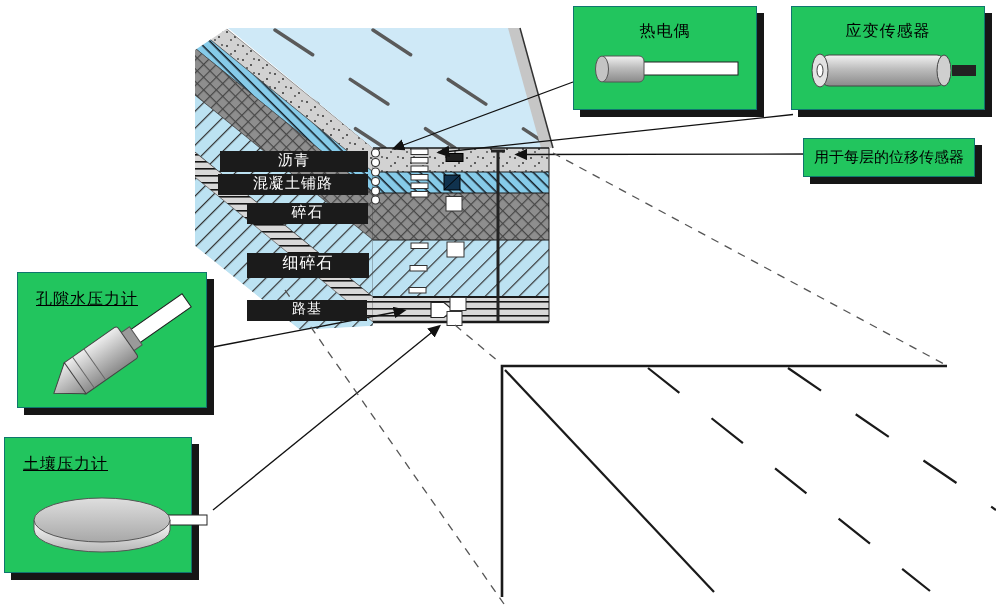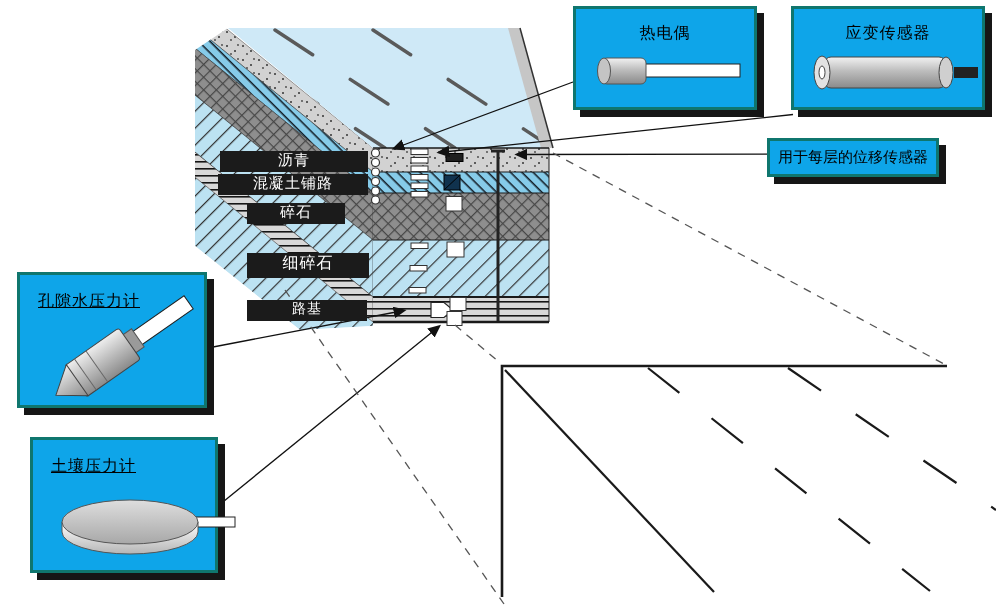--- a/index.html
+++ b/index.html
@@ -1,19 +1,19 @@
 <!DOCTYPE html>
 <html><head>
 <meta charset="utf-8">
 <style>
   html,body{margin:0;padding:0;background:#fff;}
   #stage{position:relative;width:996px;height:609px;background:#fff;overflow:hidden;
          font-family:"Liberation Sans","DejaVu Sans",sans-serif;}
   #diagram-svg{position:absolute;left:0;top:0;}
-  .callout{position:absolute;background:#0ea5e9;border:3px solid #0f766e;
+  .callout{position:absolute;background:#22c55e;border:1px solid #0f766e;
            box-shadow:7px 7px 0 0 #161616;box-sizing:border-box;}
   .callout-title{color:#000;font-size:16px;text-align:center;padding-top:14px;letter-spacing:1px;}
   .callout-title.left{text-align:left;padding-left:18px;padding-top:16px;text-decoration:underline;}
   .callout-svg{position:absolute;}
   .small-label{display:flex;align-items:center;justify-content:center;
                font-size:15px;color:#000;}
   .layer-label{position:absolute;background:#1b1b1b;color:#fff;display:flex;
                align-items:flex-start;justify-content:center;font-size:15px;
                letter-spacing:1px;box-sizing:border-box;}
 </style>
@@ -181,21 +181,21 @@
     </linearGradient>
         </defs>
     <rect x="142" y="14" width="24" height="11" fill="#222"></rect>
     <rect x="12" y="4" width="122" height="31" rx="7" fill="url(#gM2)" stroke="#444"></rect>
     <ellipse cx="134" cy="19.5" rx="7" ry="15.5" fill="#cfcfcf" stroke="#444"></ellipse>
     <ellipse cx="10" cy="19.5" rx="8" ry="16.5" fill="#e2e2e2" stroke="#444"></ellipse>
     <ellipse cx="10" cy="19.5" rx="3" ry="6.5" fill="#fff" stroke="#444"></ellipse>
   </svg>
 </div>
 
-<div class="callout small-label" style="left:767px;top:138px;width:172px;height:39px;font-size:15px">
+<div class="callout small-label" style="left:803px;top:138px;width:172px;height:39px;font-size:15px">
   <span>用于每层的位移传感器</span>
 </div>
 
 <div class="callout" style="left:17px;top:272px;width:190px;height:136px">
   <div class="callout-title left">孔隙水压力计</div>
   <svg class="callout-svg" style="left:14px;top:16px" width="176" height="120">
     <defs>
           <linearGradient id="gM3" x1="0" y1="0" x2="0" y2="1">
       <stop offset="0" stop-color="#eeeeee"></stop>
             <stop offset="0.5" stop-color="#bbbbbb"></stop>
@@ -206,21 +206,21 @@
       <rect x="106" y="52" width="64" height="16" fill="#fff" stroke="#222"></rect>
       <rect x="96" y="49" width="12" height="22" fill="#9a9a9a" stroke="#555"></rect>
       <rect x="32" y="41" width="66" height="38" rx="3" fill="url(#gM3)" stroke="#444"></rect>
       <polygon points="8,60 34,41 34,79" fill="url(#gM3)" stroke="#444"></polygon>
       <line x1="44" y1="41" x2="44" y2="79" stroke="#666"></line>
       <line x1="58" y1="41" x2="58" y2="79" stroke="#666"></line>
     </g>
   </svg>
 </div>
 
-<div class="callout" style="left:30px;top:437px;width:188px;height:136px">
+<div class="callout" style="left:4px;top:437px;width:188px;height:136px">
   <div class="callout-title left">土壤压力计</div>
   <svg class="callout-svg" style="left:22px;top:52px" width="182" height="72">
     <defs>
       <linearGradient id="gM4" x1="0" y1="0" x2="0" y2="1">
         <stop offset="0" stop-color="#dedede"></stop>
             <stop offset="1" stop-color="#a8a8a8"></stop>
       </linearGradient>
       <linearGradient id="gM5" x1="0" y1="0" x2="0" y2="1">
         <stop offset="0" stop-color="#ffffff"></stop>
             <stop offset="1" stop-color="#b5b5b5"></stop>
@@ -231,21 +231,21 @@
     <ellipse cx="75" cy="30" rx="68" ry="22" fill="url(#gM4)" stroke="#555"></ellipse>
   </svg>
 </div>
 
 <div class="layer-label" style="left:220px;top:151px;width:148px;height:21px">
   <span>沥青</span>
 </div>
 <div class="layer-label" style="left:218px;top:174px;width:150px;height:21px">
   <span>混凝土铺路</span>
 </div>
-<div class="layer-label" style="left:247px;top:203px;width:98px;height:21px">
+<div class="layer-label" style="left:247px;top:203px;width:121px;height:21px">
   <span>碎石</span>
 </div>
 <div class="layer-label" style="left:247px;top:253px;width:122px;height:25px;font-size:16px">
   <span>细碎石</span>
 </div>
 <div class="layer-label" style="left:247px;top:300px;width:120px;height:21px;font-size:14px">
   <span>路基</span>
 </div>
 
 </div>

